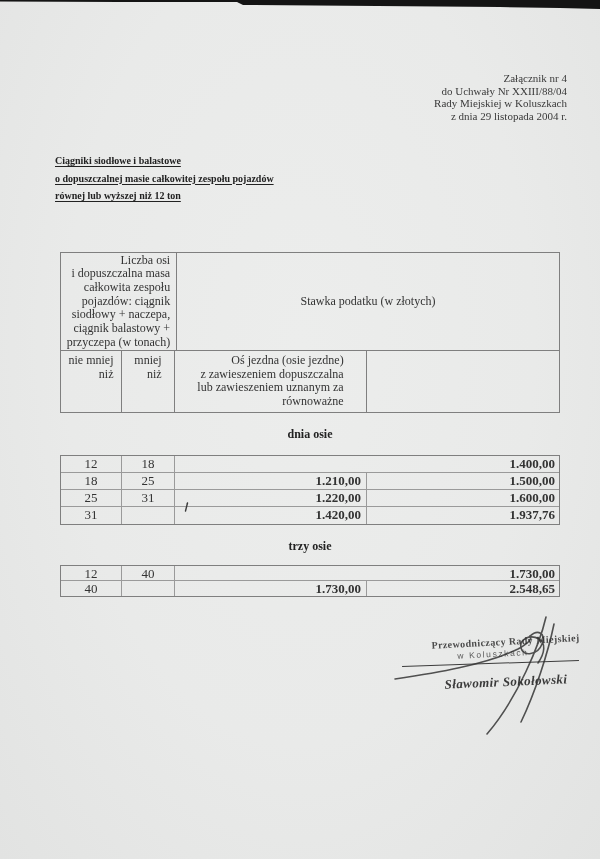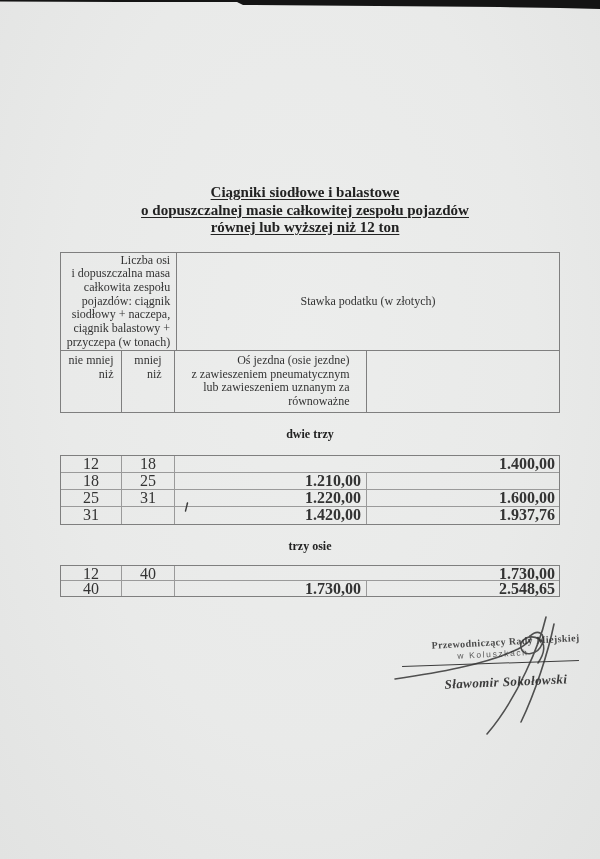--- a/index.html
+++ b/index.html
@@ -22,21 +22,21 @@
 
   
   .ref-block{
     position:absolute;top:72px;right:33px;
     text-align:right;font-size:11px;line-height:12.6px;color:#3a3a3a;
   }
 
   
   .doc-title{
     position:absolute;top:152px;left:55px;width:500px;
-    text-align:center;font-weight:bold;font-size:15px;line-height:17.5px;color:#222;margin-top:32px;
+    font-weight:bold;font-size:10px;line-height:17.5px;color:#222;
   }
   .doc-title .tline{display:block;}
   .doc-title .tline span{text-decoration:underline;text-underline-offset:2px;}
 
   
   .thead{
     position:absolute;left:60px;top:252px;width:500px;
     border:1px solid #7f7f7f;box-sizing:border-box;background:transparent;
   }
   .hrow{display:flex;box-sizing:border-box;}
@@ -60,21 +60,21 @@
   .dtable{
     position:absolute;left:60px;width:500px;
     border:1px solid #7f7f7f;box-sizing:border-box;
   }
   .dt-1{top:455px;}
   .dt-2{top:565px;}
   .drow{display:flex;box-sizing:border-box;border-bottom:1px solid #9a9a9a;}
   .dt-1 .drow{height:17px;}
   .dt-2 .drow{height:15px;}
   .drow:last-child{border-bottom:none;}
-  .dcell{box-sizing:border-box;font-size:16px;line-height:15px;color:#333;overflow:hidden;}
+  .dcell{box-sizing:border-box;font-size:13px;line-height:15px;color:#333;overflow:hidden;}
   .dc-1{width:61px;border-right:1px solid #9a9a9a;text-align:center;}
   .dc-2{width:53px;border-right:1px solid #9a9a9a;text-align:center;}
   .dc-3{width:192px;border-right:1px solid #9a9a9a;text-align:right;font-weight:bold;padding-right:5px;}
   .dc-4{flex:1;text-align:right;font-weight:bold;padding-right:4px;}
 
   
   .ink-mark{position:absolute;left:183px;top:502px;width:6px;height:12px;}
 
   
   .stamp-line1{
@@ -99,20 +99,26 @@
   }
   .signature-svg{position:absolute;left:380px;top:603px;width:210px;height:145px;}
 </style>
 </head>
 <body>
 
 <div class="page">
 
   <div class="scan-edge"></div>
 
+  <div class="ref-block">
+    <div>Załącznik nr 4</div>
+    <div>do Uchwały Nr XXIII/88/04</div>
+    <div>Rady Miejskiej w Koluszkach</div>
+    <div>z dnia 29 listopada 2004 r.</div>
+  </div>
 
   <div class="doc-title">
     <span class="tline"><span>Ciągniki siodłowe i balastowe</span></span>
     <span class="tline"><span>o dopuszczalnej masie całkowitej zespołu pojazdów</span></span>
     <span class="tline"><span>równej lub wyższej niż 12 ton</span></span>
   </div>
 
   <div class="thead">
     <div class="hrow hrow1">
       <div class="hcell hc-left">Liczba osi
@@ -123,38 +129,39 @@
 ciągnik balastowy +
 przyczepa (w tonach)</div>
       <div class="hcell hc-right">Stawka podatku (w złotych)</div>
     </div>
     <div class="hrow hrow2">
       <div class="hcell hc-1">nie mniej
 niż</div>
       <div class="hcell hc-2">mniej
 niż</div>
       <div class="hcell hc-3">Oś jezdna (osie jezdne)
-z zawieszeniem pneumatycznym
+z zawieszeniem dopuszczalna
 lub zawieszeniem uznanym za
 równoważne</div>
     </div>
   </div>
 
-  <div class="section-label label-1">dwie trzy</div>
+  <div class="section-label label-1">dnia osie</div>
 
   <div class="dtable dt-1">
     <div class="drow">
       <div class="dcell dc-1">12</div>
       <div class="dcell dc-2">18</div>
       <div class="dcell dc-4">1.400,00</div>
     </div>
     <div class="drow">
       <div class="dcell dc-1">18</div>
       <div class="dcell dc-2">25</div>
       <div class="dcell dc-3">1.210,00</div>
+      <div class="dcell dc-4">1.500,00</div>
     </div>
     <div class="drow">
       <div class="dcell dc-1">25</div>
       <div class="dcell dc-2">31</div>
       <div class="dcell dc-3">1.220,00</div>
       <div class="dcell dc-4">1.600,00</div>
     </div>
     <div class="drow">
       <div class="dcell dc-1">31</div>
       <div class="dcell dc-2"></div>

